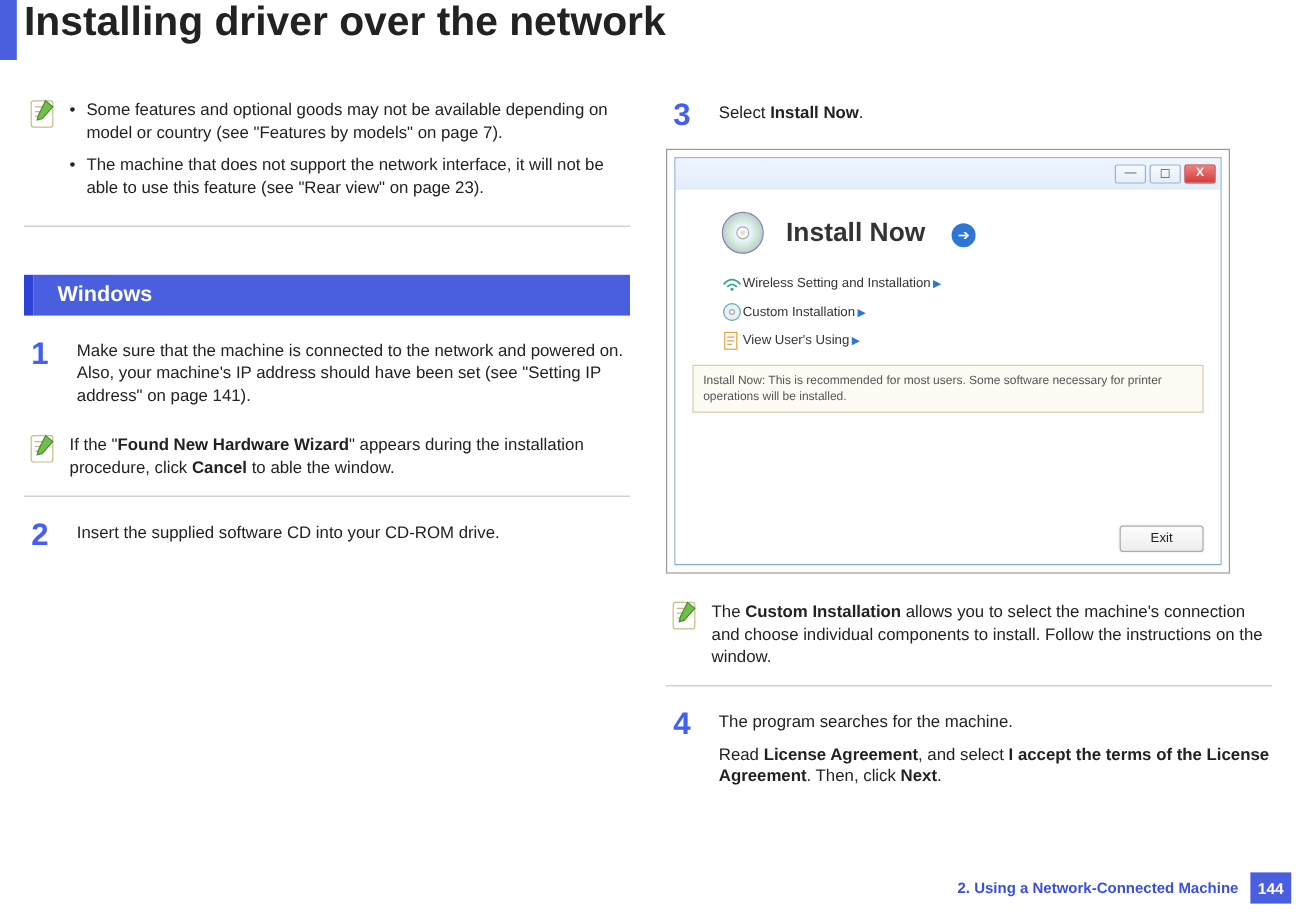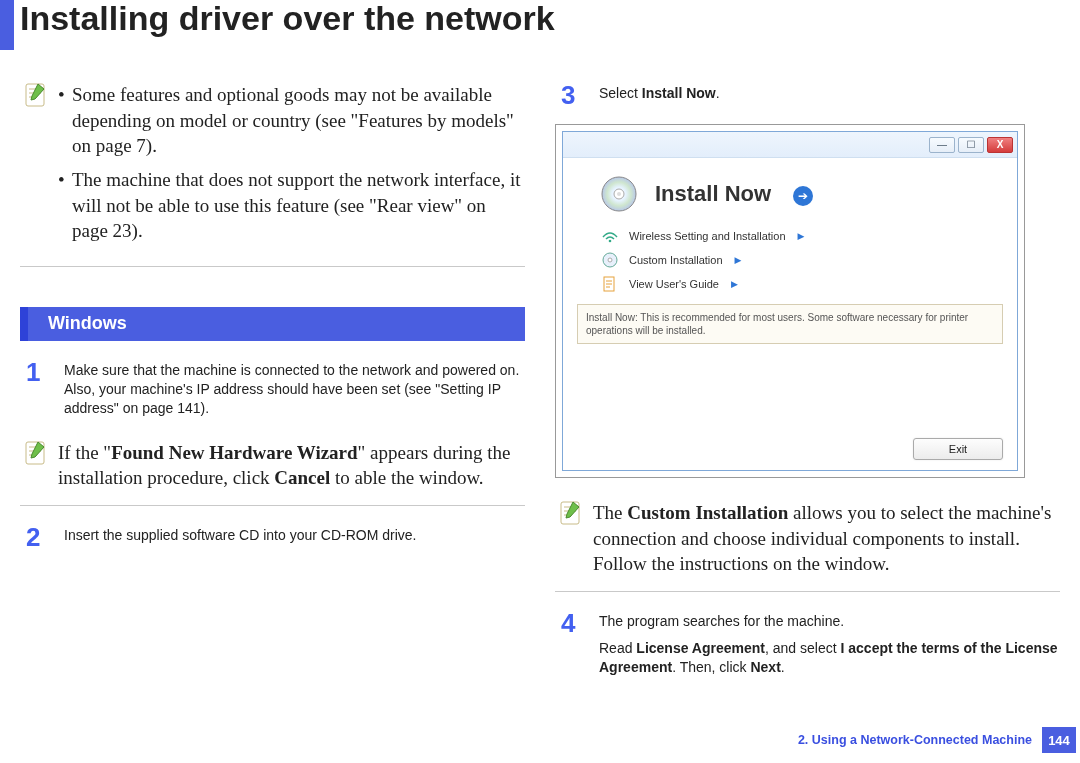--- a/index.html
+++ b/index.html
@@ -10,21 +10,21 @@
   .title-tab { width: 14px; height: 50px; background: #4a5ee0; }
   .title-text { font-size: 34px; font-weight: 700; padding-left: 6px; line-height: 1.1; }
 
   .columns { display: flex; gap: 30px; padding: 26px 20px 0 20px; }
   .col { flex: 1; min-width: 0; }
 
   .note-box { display: flex; gap: 10px; border-bottom: 1px solid #c9c9c9; padding: 0 4px 14px 4px; margin-bottom: 18px; }
   .note-box.padtop { padding-top: 6px; }
   .note-icon { width: 24px; height: 26px; flex: 0 0 24px; }
   .note-icon svg { width: 24px; height: 26px; }
-  .note-text { font-size: 19px; line-height: 1.35; font-family: Liberation Serif, serif; }
+  .note-text { font-size: 14px; line-height: 1.35; }
   .note-text ul { list-style: none; padding-left: 0; }
   .note-text li { position: relative; padding-left: 14px; margin-bottom: 8px; }
   .note-text li::before { content: "•"; position: absolute; left: 0; top: 0; }
 
   .section-head { height: 34px; display: flex; align-items: center; margin: 40px 0 18px 0; }
   .section-tab { width: 8px; height: 34px; background: #2e42d8; }
   .section-bar { flex: 1; height: 34px; background: #4a5ee0; color: #fff; font-size: 18px; font-weight: 600; display: flex; align-items: center; padding-left: 20px; }
 
   .step { display: flex; gap: 14px; margin-bottom: 16px; padding-left: 6px; }
   .step-num { font-size: 26px; font-weight: 600; color: #4360f0; width: 24px; flex: 0 0 24px; line-height: 1; }
@@ -43,31 +43,31 @@
   .brand-logo { font-family: Arial, sans-serif; font-weight: 700; font-style: italic; font-size: 15px; letter-spacing: 0.5px; }
   .brand-logo .s1 { color: #1a4fae; }
   .brand-logo .oval { display:inline-block; width:66px; text-align:center; position:relative; }
   .brand-logo .oval::before { content:""; position:absolute; left:-6px; right:-6px; top:-2px; bottom:-2px; border:1px solid #1a4fae; border-radius:50%/60%; }
 
   .main-install { display:flex; align-items:center; gap:16px; padding: 16px 0 10px 36px; }
   .cd-icon { width: 40px; height: 40px; }
   .install-now { font-size: 22px; font-weight: 600; color: #333; }
   .arrow-circle { width: 20px; height: 20px; border-radius: 50%; background: #2e76d6; color:#fff; display:inline-flex; align-items:center; justify-content:center; font-size:12px; margin-left:6px; position:relative; top:2px; }
 
-  .opt-row { display:flex; align-items:center; gap:10px; padding: 3px 0 3px 38px; font-size: 11px; color:#333; }
+  .opt-row { display:flex; align-items:center; padding: 3px 0 3px 38px; font-size: 11px; color:#333; }
   .opt-row .mini { width:18px; height:18px; display:flex; align-items:center; justify-content:center; }
   .tri { font-size: 9px; color:#2e76d6; margin-left:2px; }
 
   .lang-row { display:flex; justify-content:flex-end; padding: 0 20px; margin-top:-43px; margin-bottom: 18px; }
   .lang-select { width: 140px; height: 20px; border:1px solid #aaa; font-size:11px; padding:0 16px 0 4px; background:#fff; position:relative; display:flex; align-items:center; }
   .lang-select::after { content:"▾"; position:absolute; right:4px; font-size:10px; color:#555; }
 
   .desc-box { margin: 8px 14px 0 14px; border:1px solid #d6cdb2; background:#fdfbf4; padding:6px 8px; font-size:10px; color:#555; height:40px; line-height:1.3; }
   .exit-row { position:absolute; right:14px; bottom:10px; }
-  .exit-btn { width:90px; height:22px; border:1px solid #aaa; border-radius:3px; background:linear-gradient(#fdfdfd,#ececec); font-size:11px; display:flex; align-items:center; justify-content:center; box-shadow: 0 0 2px rgba(0,0,0,.1); }
+  .exit-btn { width:70px; height:22px; border:1px solid #aaa; border-radius:3px; background:linear-gradient(#fdfdfd,#ececec); font-size:11px; display:flex; align-items:center; justify-content:center; box-shadow: 0 0 2px rgba(0,0,0,.1); }
 
   .footer { position:absolute; bottom:10px; right:4px; display:flex; align-items:center; gap:10px; }
   .footer-text { font-size:12.5px; font-weight:700; color:#3a4fe0; }
   .page-badge { width:34px; height:26px; background:#4a5ee0; color:#fff; font-size:13px; font-weight:600; display:flex; align-items:center; justify-content:center; }
 </style>
 </head>
 <body>
 
 <div class="page">
 
@@ -185,21 +185,21 @@
               <span>Custom Installation</span>
               <span class="tri">▶</span>
             </div>
             <div class="opt-row">
               <span class="mini">
                   <svg viewBox="0 0 18 18">
                     <rect x="3" y="2" width="10" height="14" fill="#fff" stroke="#e6a23c"></rect>
                     <path d="M5 6h6M5 9h6M5 12h4" stroke="#e6a23c"></path>
                   </svg>
                 </span>
-              <span>View User's Guide</span>
+              <span>View User's Using</span>
               <span class="tri">▶</span>
             </div>
 
 
             <div class="desc-box">Install Now: This is recommended for most users. Some software necessary for printer operations will be installed.</div>
 
             <div class="exit-row">
               <div class="exit-btn">Exit</div>
             </div>
           </div>

